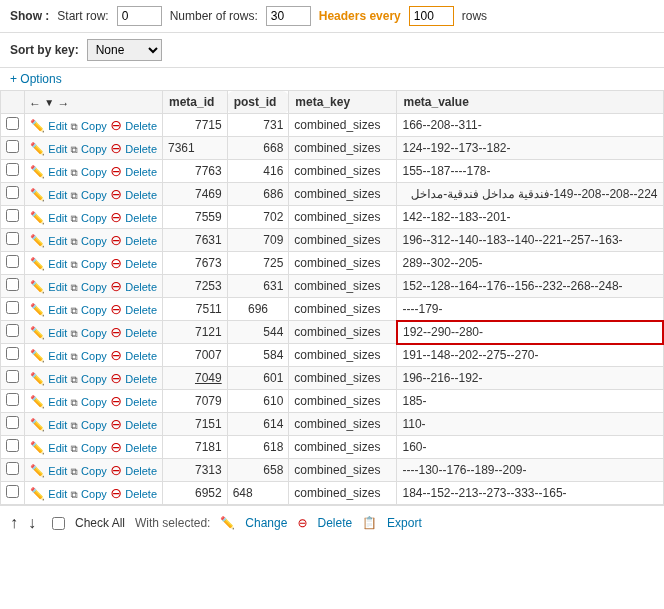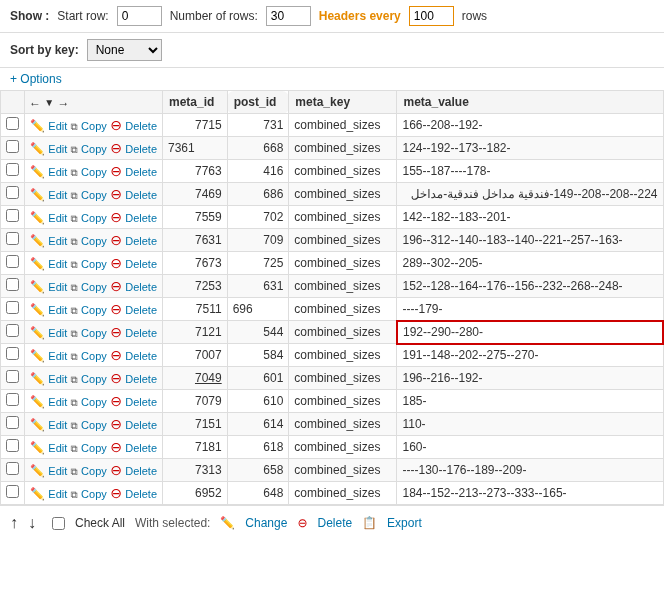--- a/index.html
+++ b/index.html
@@ -67,21 +67,21 @@
       <span style="color:#f0a500; cursor:pointer;">✏️</span>
       <span style="color:#0073aa; cursor:pointer; font-size:11px;">Edit</span>
       <span style="color:#555; font-size:10px; cursor:pointer;">⧉</span>
       <span style="color:#0073aa; cursor:pointer; font-size:11px;">Copy</span>
       <span style="color:#cc0000; font-size:14px;">⊖</span>
       <span style="color:#0073aa; cursor:pointer; font-size:11px;">Delete</span>
     </td>
           <td style="text-align: right;">7715</td>
           <td style="text-align: right;">731</td>
           <td>combined_sizes</td>
-          <td style="max-width: 240px; overflow: hidden; text-overflow: ellipsis;">166--208--192-</td>
+          <td style="max-width: 240px; overflow: hidden; text-overflow: ellipsis;">166--208--311-</td>
         </tr>
         <tr style="background: rgb(249, 249, 249);">
           <td style="text-align: center;"><input type="checkbox" style=""></td>
           <td style="white-space: nowrap;">
       <span style="color:#f0a500; cursor:pointer;">✏️</span>
       <span style="color:#0073aa; cursor:pointer; font-size:11px;">Edit</span>
       <span style="color:#555; font-size:10px; cursor:pointer;">⧉</span>
       <span style="color:#0073aa; cursor:pointer; font-size:11px;">Copy</span>
       <span style="color:#cc0000; font-size:14px;">⊖</span>
       <span style="color:#0073aa; cursor:pointer; font-size:11px;">Delete</span>
@@ -185,21 +185,21 @@
           <td style="text-align: center;"><input type="checkbox" style=""></td>
           <td style="white-space: nowrap;">
       <span style="color:#f0a500; cursor:pointer;">✏️</span>
       <span style="color:#0073aa; cursor:pointer; font-size:11px;">Edit</span>
       <span style="color:#555; font-size:10px; cursor:pointer;">⧉</span>
       <span style="color:#0073aa; cursor:pointer; font-size:11px;">Copy</span>
       <span style="color:#cc0000; font-size:14px;">⊖</span>
       <span style="color:#0073aa; cursor:pointer; font-size:11px;">Delete</span>
     </td>
           <td style="text-align: right;">7511</td>
-          <td style="text-align: left;">696</td>
+          <td style="text-align: center;">696</td>
           <td>combined_sizes</td>
           <td style="max-width: 240px; overflow: hidden; text-overflow: ellipsis;">----179-</td>
         </tr>
         <tr style="background: rgb(249, 249, 249);">
           <td style="text-align: center;"><input type="checkbox" style=""></td>
           <td style="white-space: nowrap;">
       <span style="color:#f0a500; cursor:pointer;">✏️</span>
       <span style="color:#0073aa; cursor:pointer; font-size:11px;">Edit</span>
       <span style="color:#555; font-size:10px; cursor:pointer;">⧉</span>
       <span style="color:#0073aa; cursor:pointer; font-size:11px;">Copy</span>
@@ -305,21 +305,21 @@
           <td style="text-align: center;"><input type="checkbox" style=""></td>
           <td style="white-space: nowrap;">
       <span style="color:#f0a500; cursor:pointer;">✏️</span>
       <span style="color:#0073aa; cursor:pointer; font-size:11px;">Edit</span>
       <span style="color:#555; font-size:10px; cursor:pointer;">⧉</span>
       <span style="color:#0073aa; cursor:pointer; font-size:11px;">Copy</span>
       <span style="color:#cc0000; font-size:14px;">⊖</span>
       <span style="color:#0073aa; cursor:pointer; font-size:11px;">Delete</span>
     </td>
           <td style="text-align: right;">6952</td>
-          <td style="text-align: right;">648</td>
+          <td style="">648</td>
           <td>combined_sizes</td>
           <td style="max-width: 240px; overflow: hidden; text-overflow: ellipsis;">184--152--213--273--333--165-</td>
         </tr>
       </tbody>
   </table>
 </div>
 
 <div style="display:flex; align-items:center; padding:8px 10px; border-top:1px solid #ddd; gap:10px; flex-wrap:wrap;">
   <span style="cursor:pointer; font-size:16px;">↑</span>
   <span style="cursor:pointer; font-size:16px; margin-right:6px;">↓</span>

